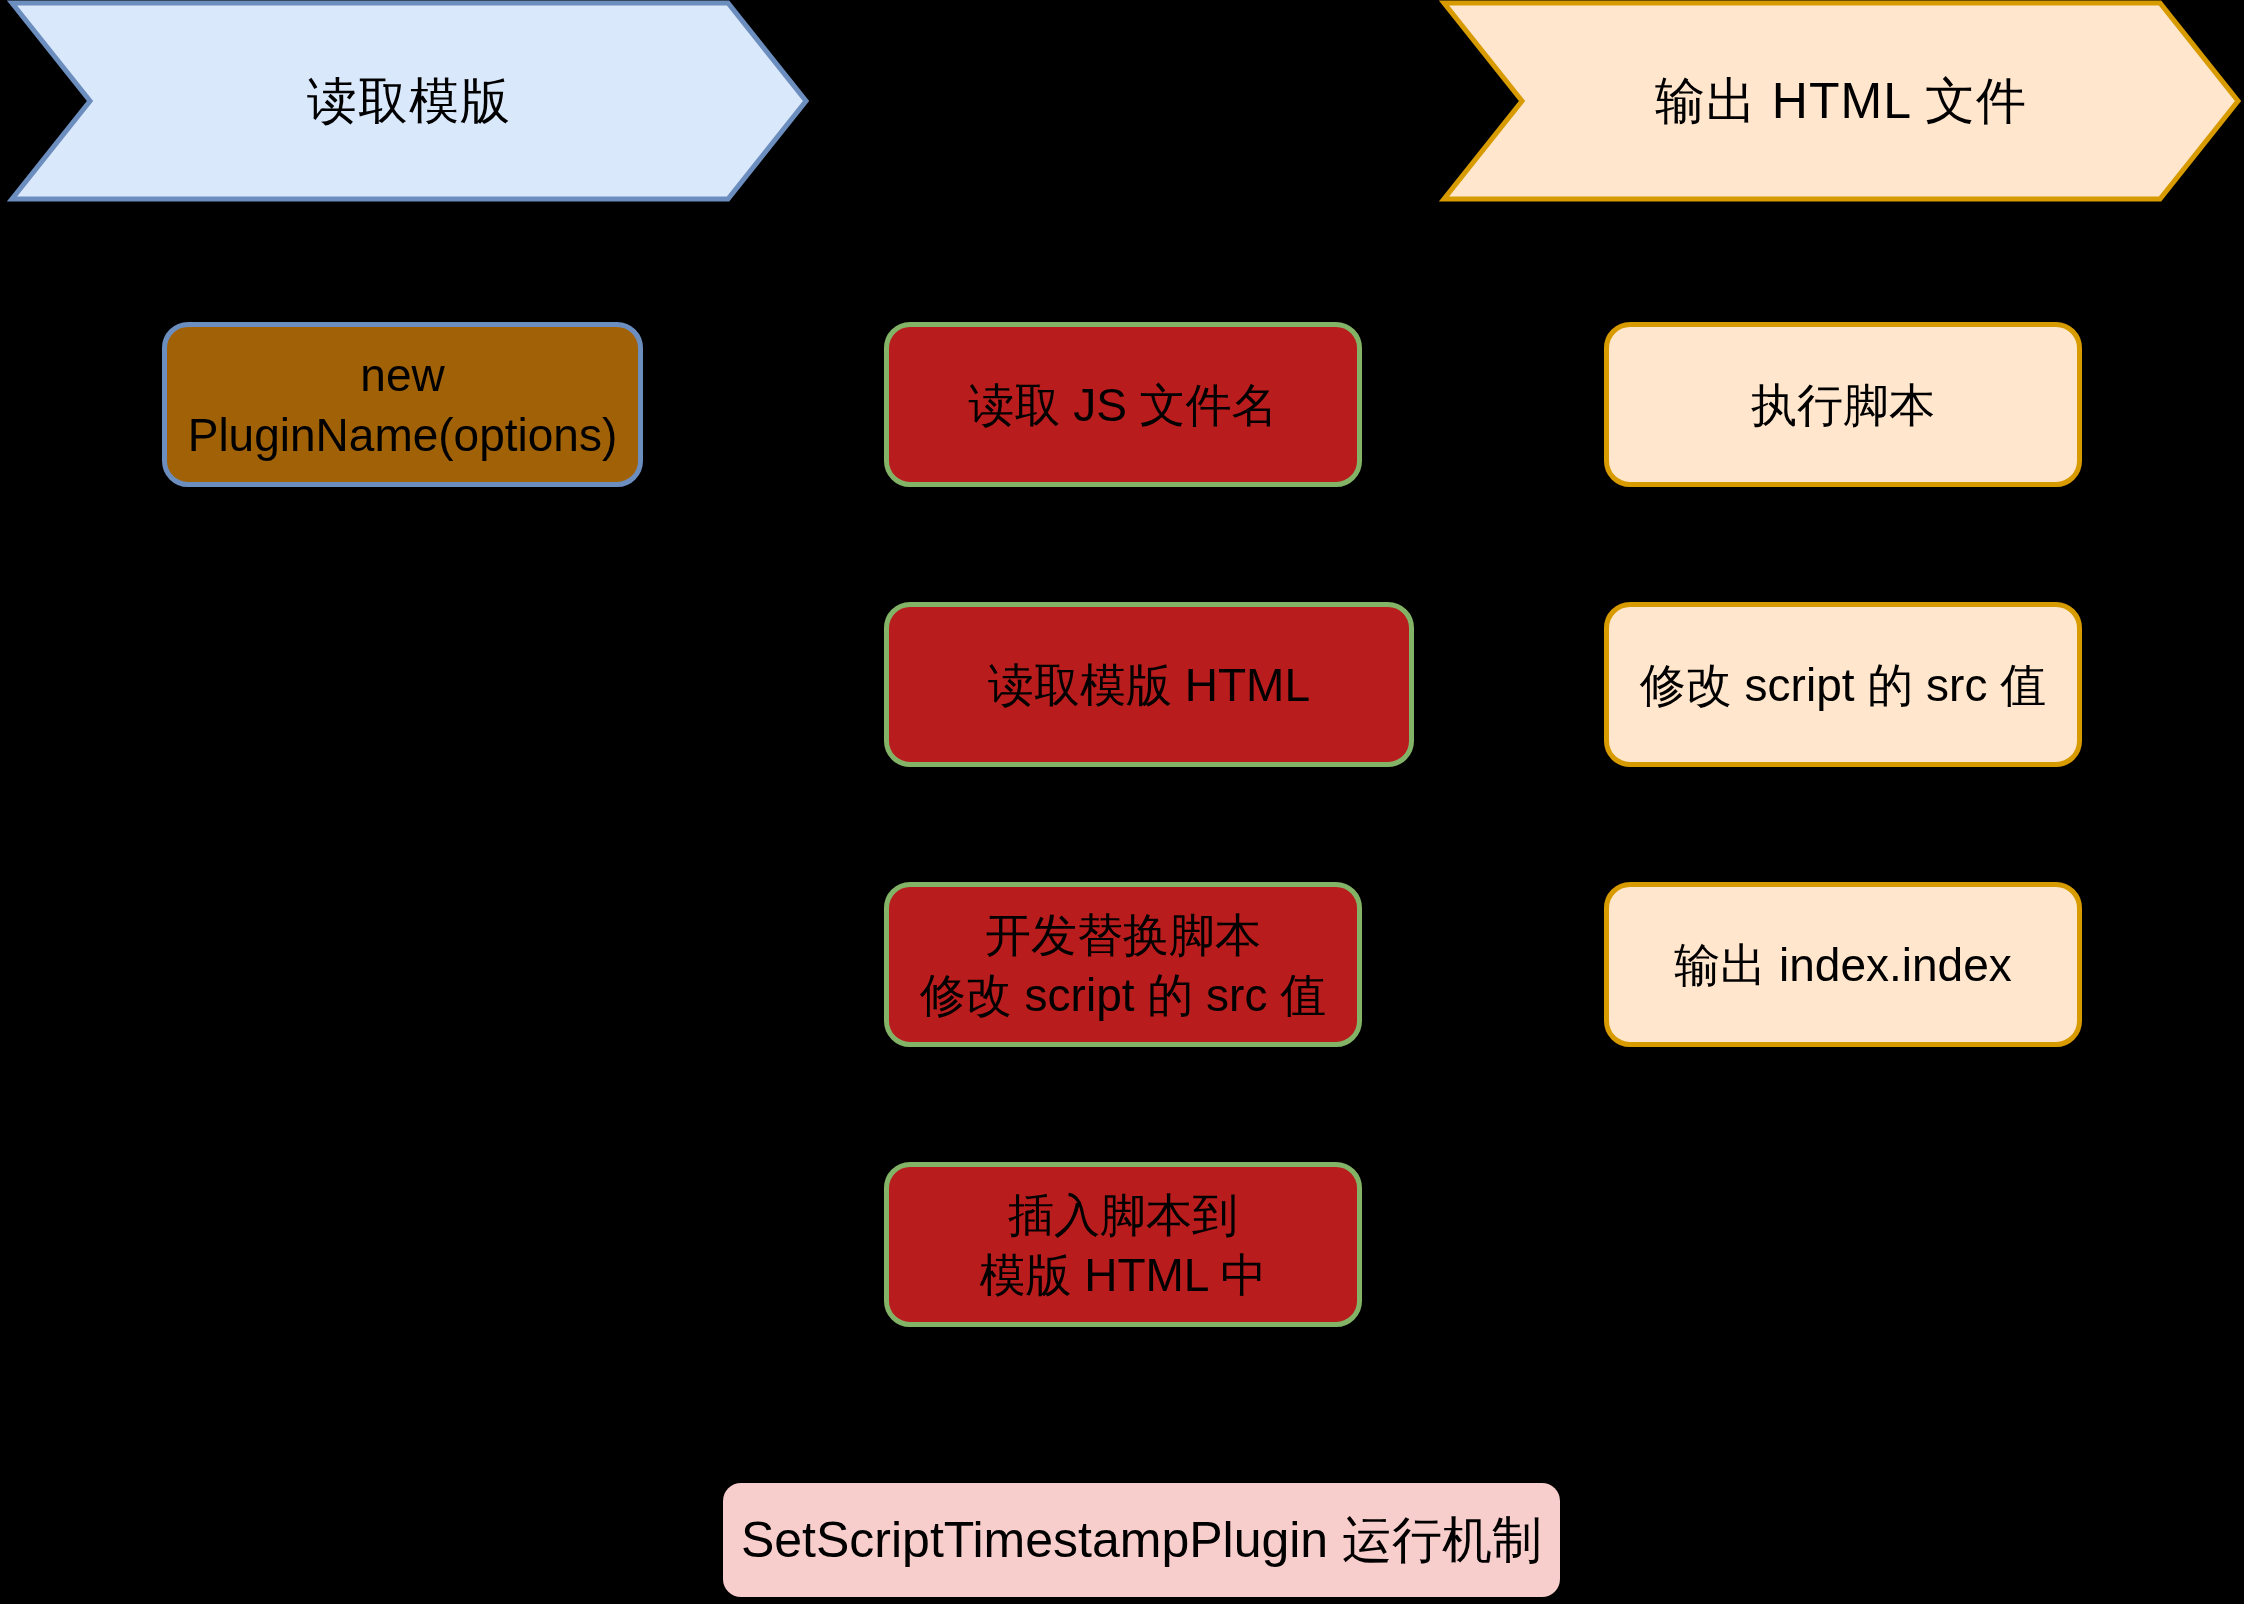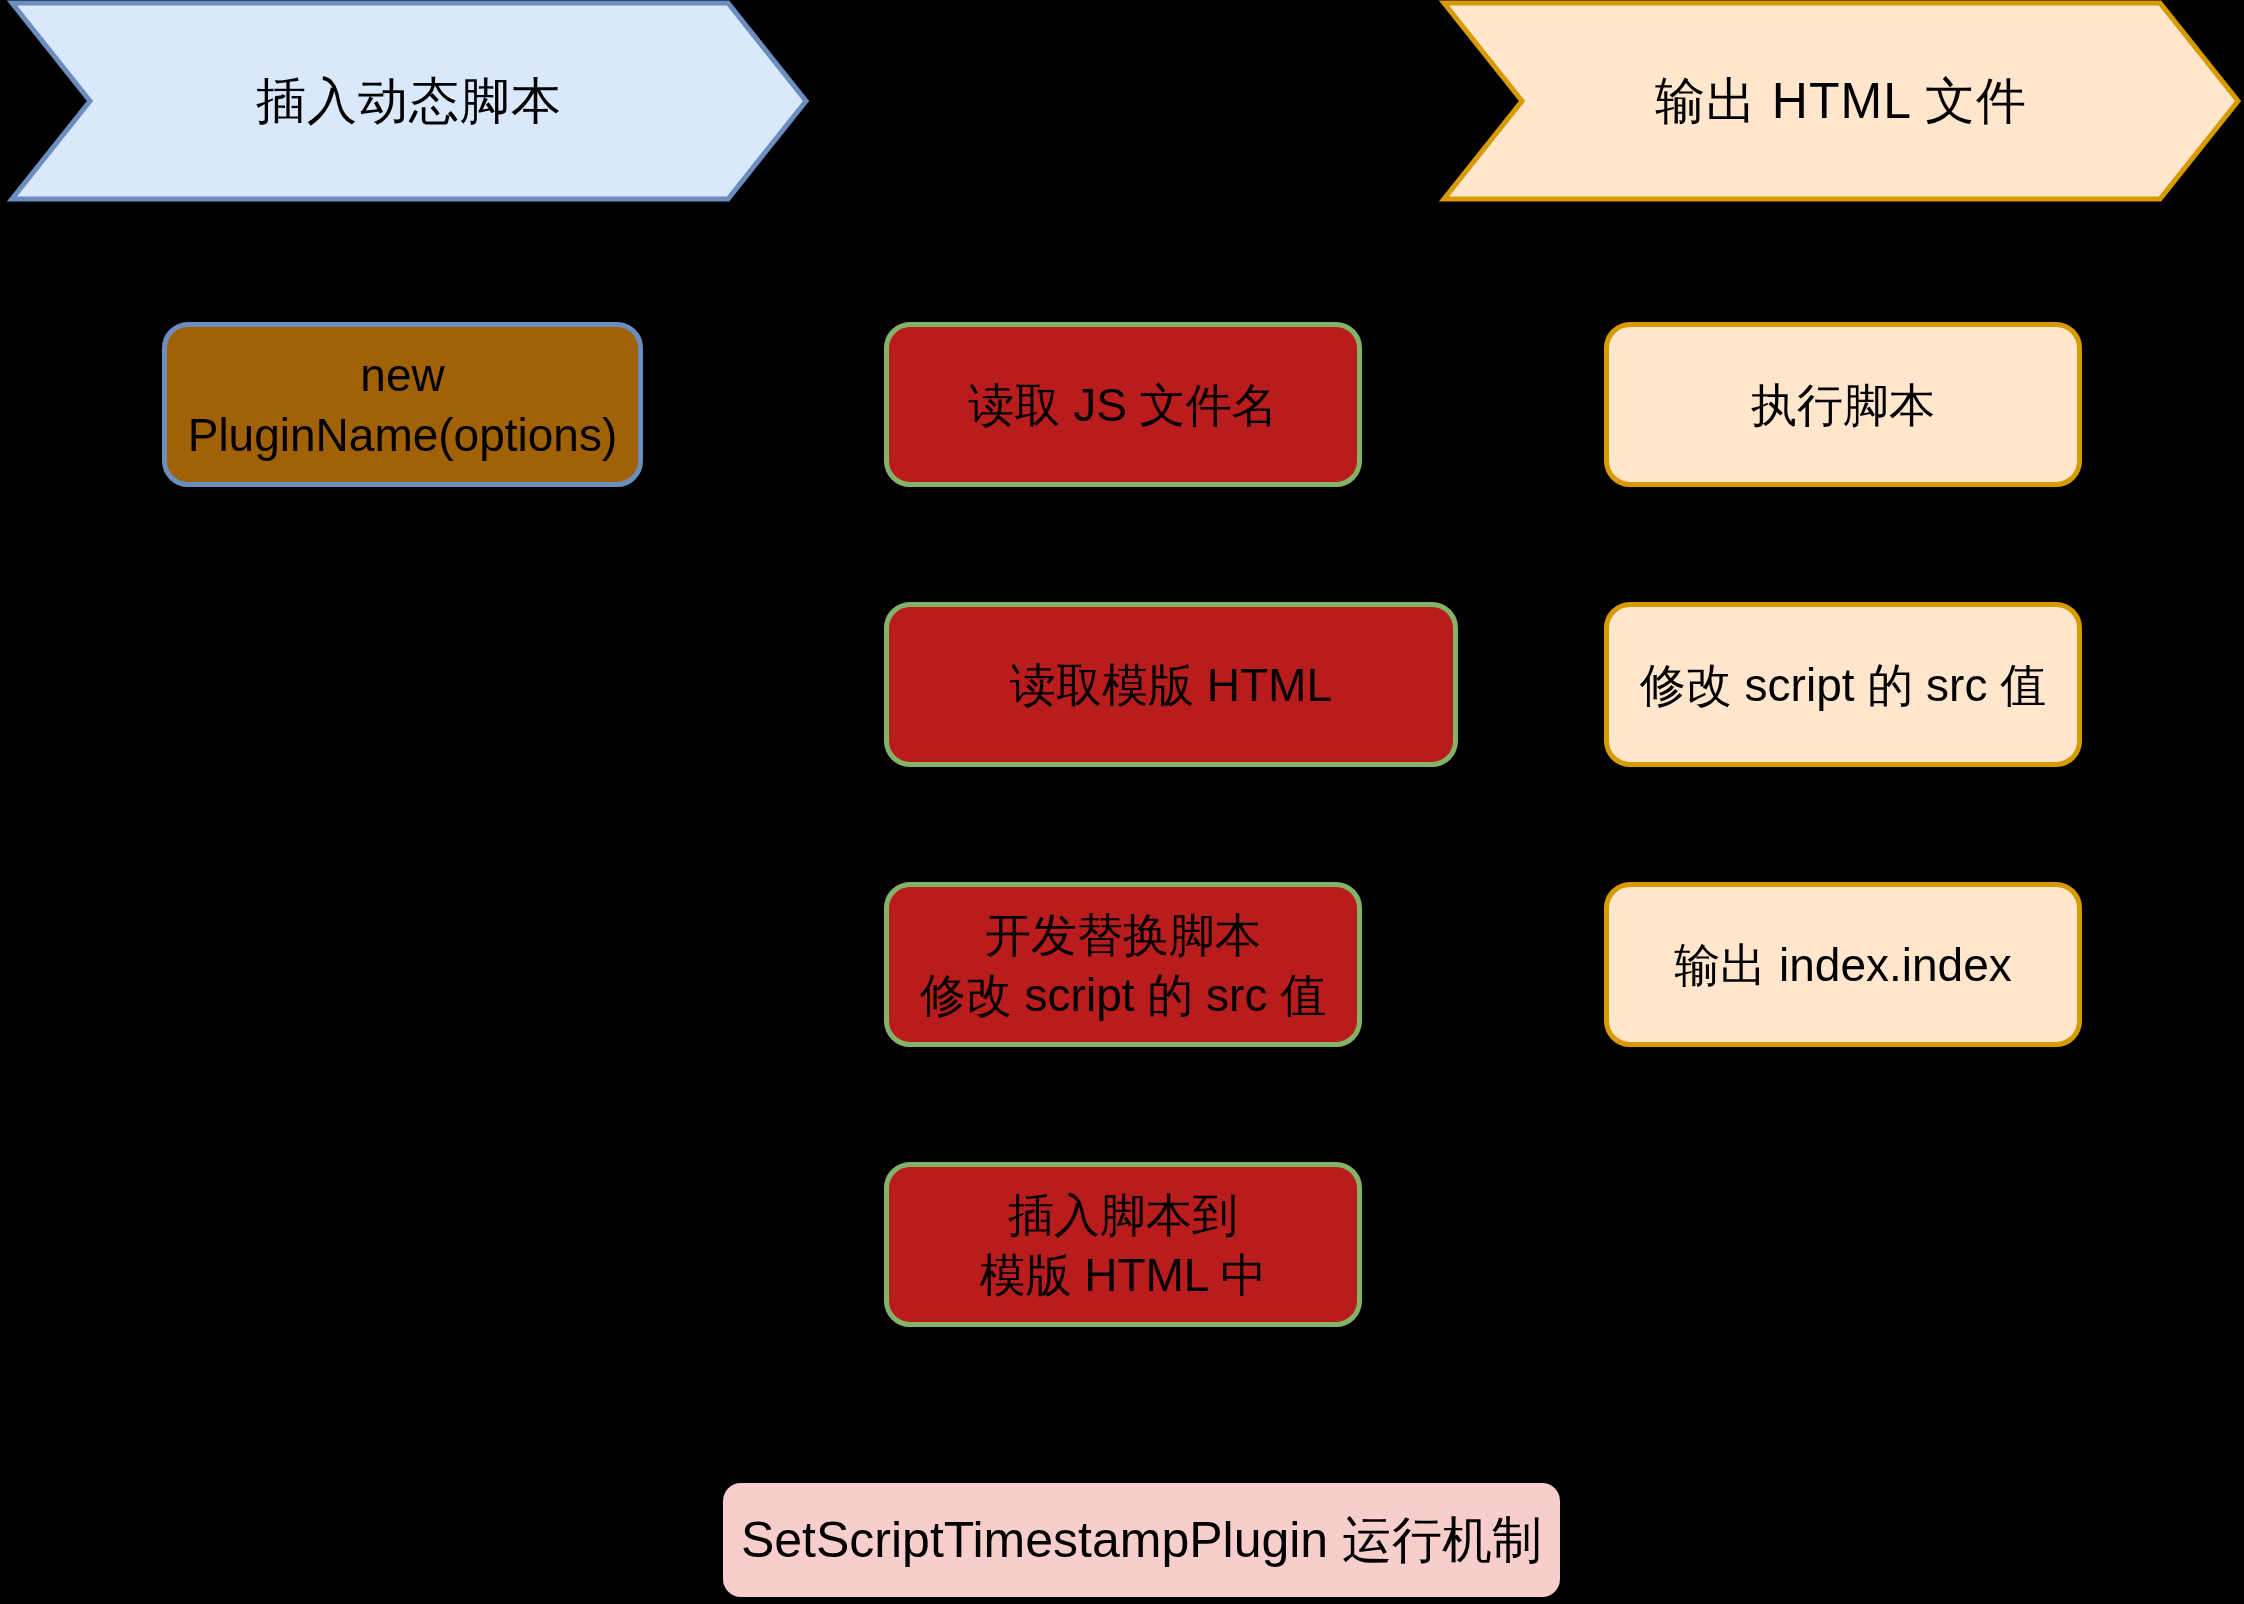--- a/index.html
+++ b/index.html
@@ -54,21 +54,21 @@
     font-size: 46px;
     line-height: 60px;
   }
   .flow-box span { white-space: pre-line; }
   .box-blue   { background: #a16207; border-color: #6c8ebf; }
   .box-green  { background: #b91c1c; border-color: #82b366; text-align: center; }
   .box-orange { background: #ffe6cc; border-color: #d79b00; }
 
   .pos-c1-r1 { left: 162px;  top: 322px;  width: 481px; }
   .pos-c2-r1 { left: 884px;  top: 322px;  width: 478px; }
-  .pos-c2-r2 { left: 884px;  top: 602px;  width: 574px; }
+  .pos-c2-r2 { left: 884px;  top: 602px;  width: 530px; }
   .pos-c2-r3 { left: 884px;  top: 882px;  width: 478px; }
   .pos-c2-r4 { left: 884px;  top: 1162px; width: 478px; }
   .pos-c3-r1 { left: 1604px; top: 322px;  width: 478px; }
   .pos-c3-r2 { left: 1604px; top: 602px;  width: 478px; }
   .pos-c3-r3 { left: 1604px; top: 882px;  width: 478px; }
 
   
   .caption-box {
     position: absolute;
     left: 723px;
@@ -85,21 +85,21 @@
 </style>
 </head>
 <body>
 
 <div class="canvas">
 
   <div class="chevron chevron-1">
     <svg width="794" height="196" viewBox="0 0 794 196">
       <polygon points="0,0 716,0 794,98 716,196 0,196 78,98" stroke-width="5" fill="#dae8fc" stroke="#6c8ebf"></polygon>
     </svg>
-    <div class="chevron-label">插入动态脚本</div>
+    <div class="chevron-label">读取模版</div>
   </div>
 
 
   <div class="chevron chevron-3">
     <svg width="794" height="196" viewBox="0 0 794 196">
       <polygon points="0,0 716,0 794,98 716,196 0,196 78,98" stroke-width="5" fill="#ffe6cc" stroke="#d79b00"></polygon>
     </svg>
     <div class="chevron-label">输出 HTML 文件</div>
   </div>
 

